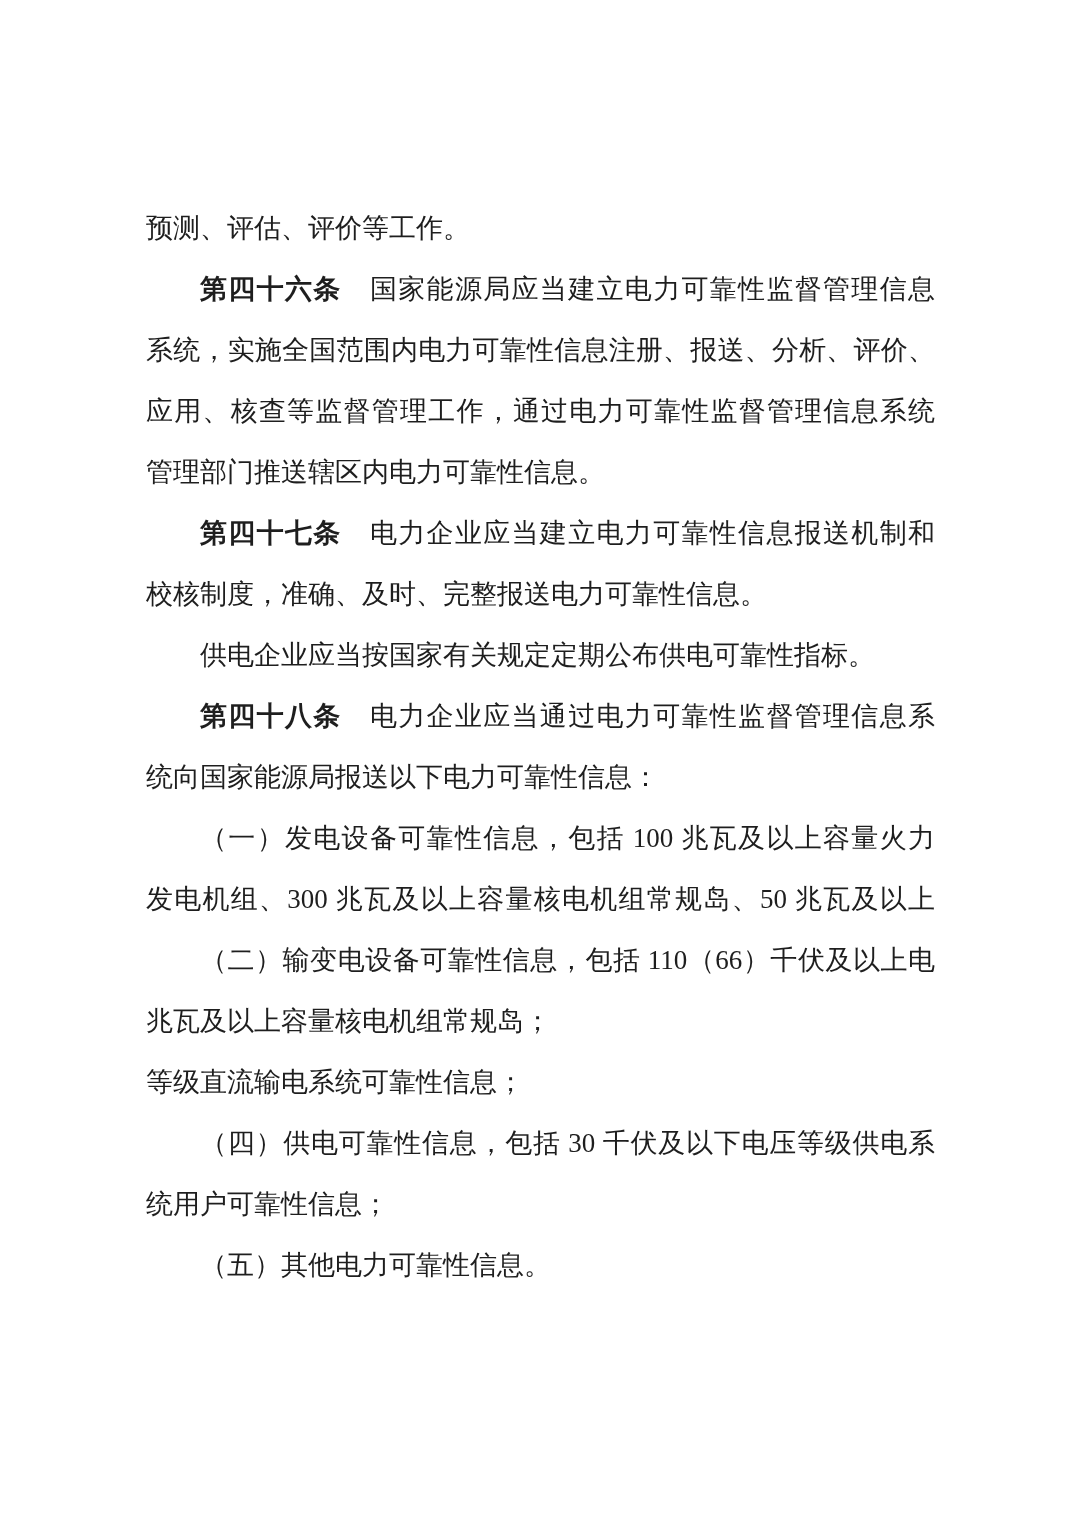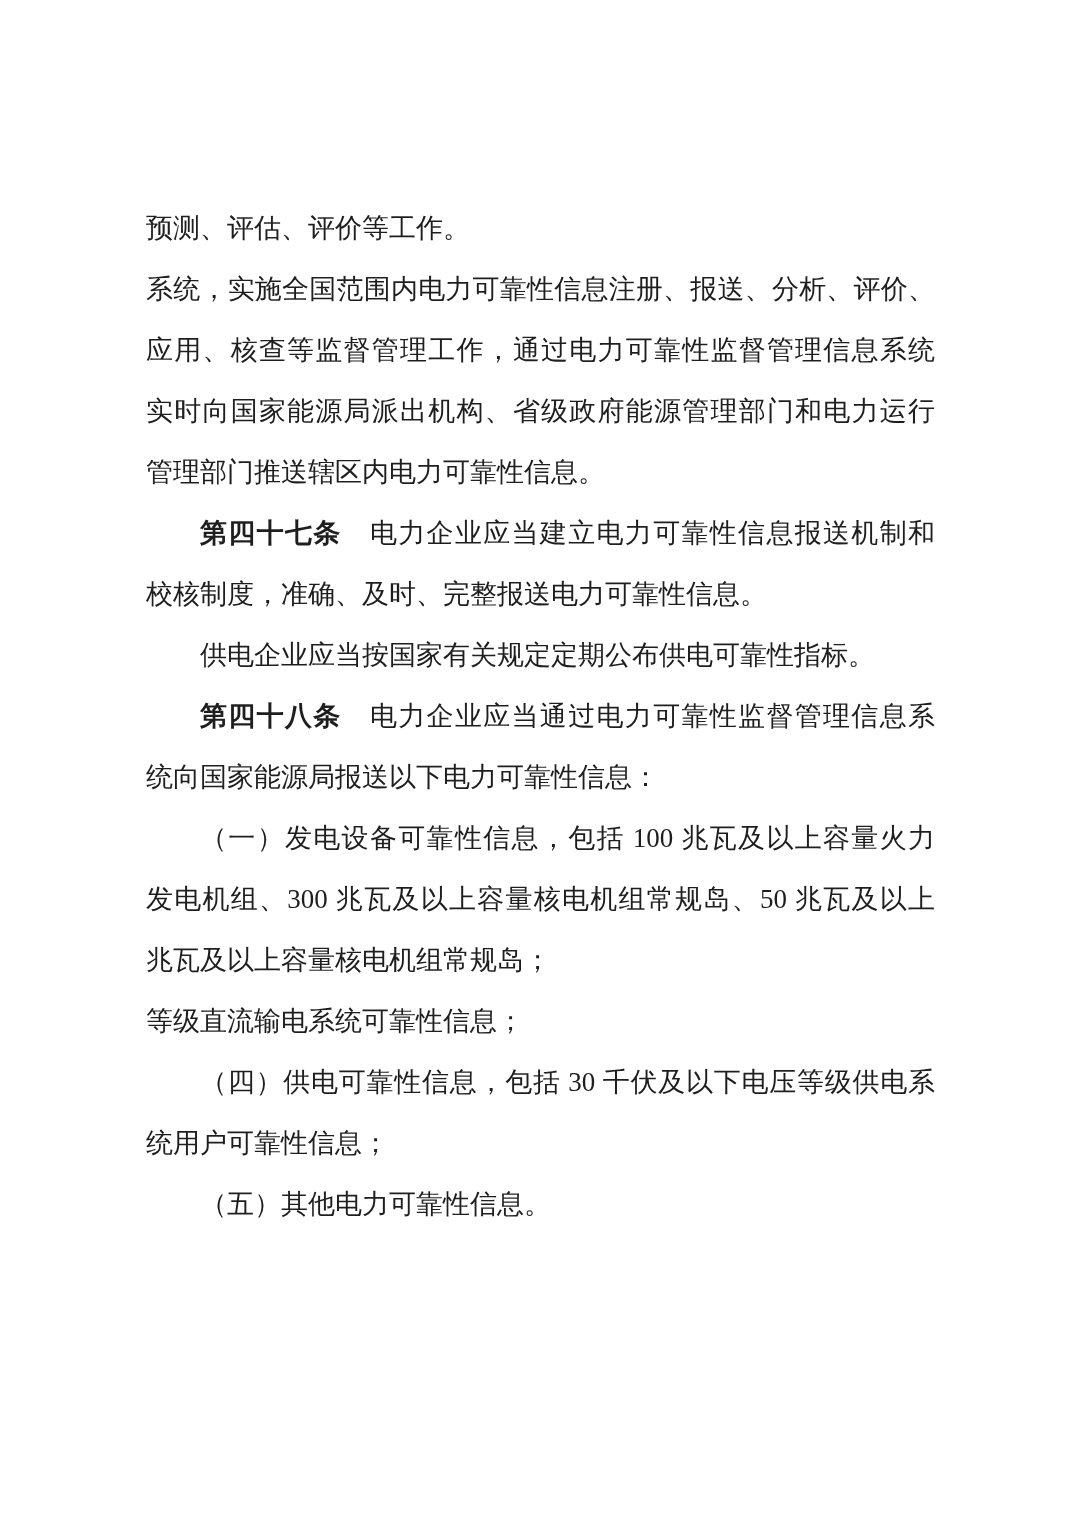--- a/index.html
+++ b/index.html
@@ -39,30 +39,31 @@
     font-family: "Liberation Sans", "DejaVu Sans", sans-serif;
     font-weight: 700;
   }
 </style>
 </head>
 <body>
 
 <div class="page">
   <div class="doc-body">
       <div class="text-line"><span class="text-run">预测、评估、评价等工作。</span></div>
+      <div class="text-line fill indent"><span class="article-no">第四十六条</span><span class="text-run">　国家能源局应当建立电力可靠性监督管理信息</span></div>
       <div class="text-line fill"><span class="text-run">系统，实施全国范围内电力可靠性信息注册、报送、分析、评价、</span></div>
       <div class="text-line fill"><span class="text-run">应用、核查等监督管理工作，通过电力可靠性监督管理信息系统</span></div>
-      <div class="text-line fill"><span class="text-run">实时向国家能源局派出机构、省级政府能源管理部门和电力运行</span></div>
       <div class="text-line"><span class="text-run">管理部门推送辖区内电力可靠性信息。</span></div>
       <div class="text-line fill indent"><span class="article-no">第四十七条</span><span class="text-run">　电力企业应当建立电力可靠性信息报送机制和</span></div>
       <div class="text-line"><span class="text-run">校核制度，准确、及时、完整报送电力可靠性信息。</span></div>
       <div class="text-line indent"><span class="text-run">供电企业应当按国家有关规定定期公布供电可靠性指标。</span></div>
       <div class="text-line fill indent"><span class="article-no">第四十八条</span><span class="text-run">　电力企业应当通过电力可靠性监督管理信息系</span></div>
       <div class="text-line"><span class="text-run">统向国家能源局报送以下电力可靠性信息：</span></div>
       <div class="text-line fill indent"><span class="text-run">（一）发电设备可靠性信息，包括 100 兆瓦及以上容量火力</span></div>
       <div class="text-line fill"><span class="text-run">发电机组、300 兆瓦及以上容量核电机组常规岛、50 兆瓦及以上</span></div>
+      <div class="text-line fill indent"><span class="text-run">（二）输变电设备可靠性信息，包括 110（66）千伏及以上电</span></div>
       <div class="text-line"><span class="text-run">兆瓦及以上容量核电机组常规岛；</span></div>
       <div class="text-line"><span class="text-run">等级直流输电系统可靠性信息；</span></div>
       <div class="text-line fill indent"><span class="text-run">（四）供电可靠性信息，包括 30 千伏及以下电压等级供电系</span></div>
       <div class="text-line"><span class="text-run">统用户可靠性信息；</span></div>
       <div class="text-line indent"><span class="text-run">（五）其他电力可靠性信息。</span></div>
     </div>
 </div>
 
 </body></html>

